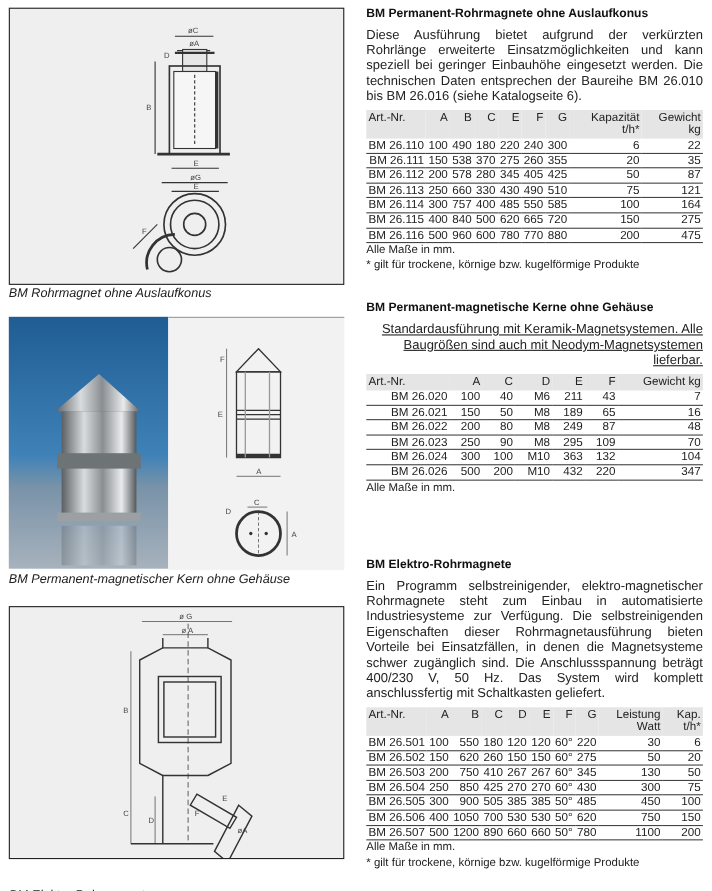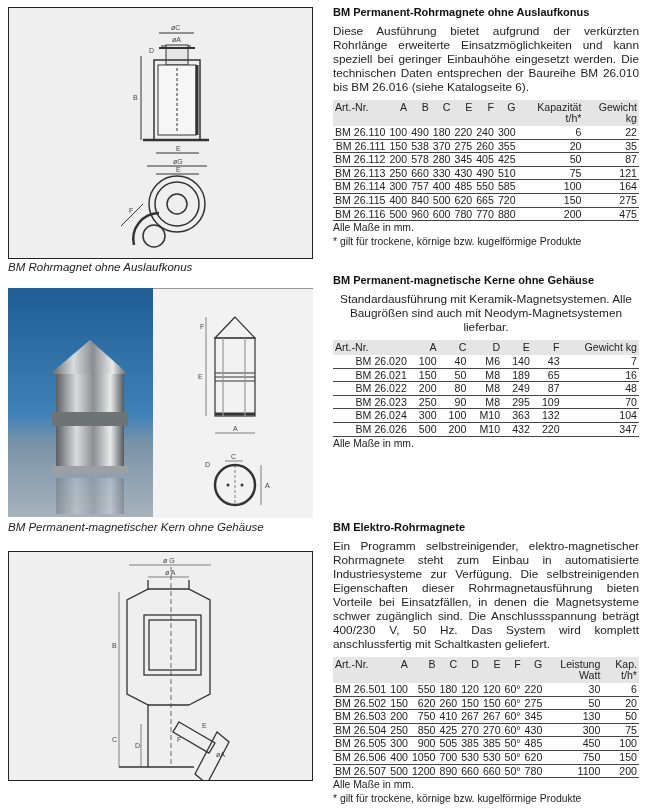--- a/index.html
+++ b/index.html
@@ -243,40 +243,40 @@
           <td>475</td>
         </tr>
       </tbody>
   </table>
   <div class="note">Alle Maße in mm.</div>
   <div class="note">* gilt für trockene, körnige bzw. kugelförmige Produkte</div>
 </div>
 
 <div class="right" style="top:274px;">
   <h2>BM Permanent-magnetische Kerne ohne Gehäuse</h2>
-  <p class="para" style="text-align:center;">Standardausführung mit Keramik-Magnetsystemen. Alle Baugrößen sind auch mit Neodym-Magnetsystemen lieferbar.</p>
+  <p class="para" style="text-align:right;text-decoration:underline;">Standardausführung mit Keramik-Magnetsystemen. Alle Baugrößen sind auch mit Neodym-Magnetsystemen lieferbar.</p>
   <table>
     <thead>
         <tr id="thead-1">
           <th>Art.-Nr.</th>
           <th>A</th>
           <th>C</th>
           <th>D</th>
           <th>E</th>
           <th>F</th>
           <th>Gewicht kg</th>
         </tr>
       </thead>
     <tbody id="tbody-1">
         <tr>
           <td>BM 26.020</td>
           <td>100</td>
           <td>40</td>
           <td>M6</td>
-          <td>140</td>
+          <td>211</td>
           <td>43</td>
           <td>7</td>
         </tr>
         <tr>
           <td>BM 26.021</td>
           <td>150</td>
           <td>50</td>
           <td>M8</td>
           <td>189</td>
           <td>65</td>
@@ -316,21 +316,21 @@
           <td>M10</td>
           <td>432</td>
           <td>220</td>
           <td>347</td>
         </tr>
       </tbody>
   </table>
   <div class="note">Alle Maße in mm.</div>
 </div>
 
-<div class="right" style="top:521px;">
+<div class="right" style="top:507px;">
   <h2>BM Elektro-Rohrmagnete</h2>
   <p class="para">Ein Programm selbstreinigender, elektro-magnetischer Rohrmagnete steht zum Einbau in automatisierte Industriesysteme zur Verfügung. Die selbstreinigenden Eigenschaften dieser Rohrmagnetausführung bieten Vorteile bei Einsatzfällen, in denen die Magnetsysteme schwer zugänglich sind. Die Anschlussspannung beträgt 400/230 V, 50 Hz. Das System wird komplett anschlussfertig mit Schaltkasten geliefert.</p>
   <table>
     <thead>
         <tr id="thead-2">
           <th>Art.-Nr.</th>
           <th>A</th>
           <th>B</th>
           <th>C</th>
           <th>D</th>

